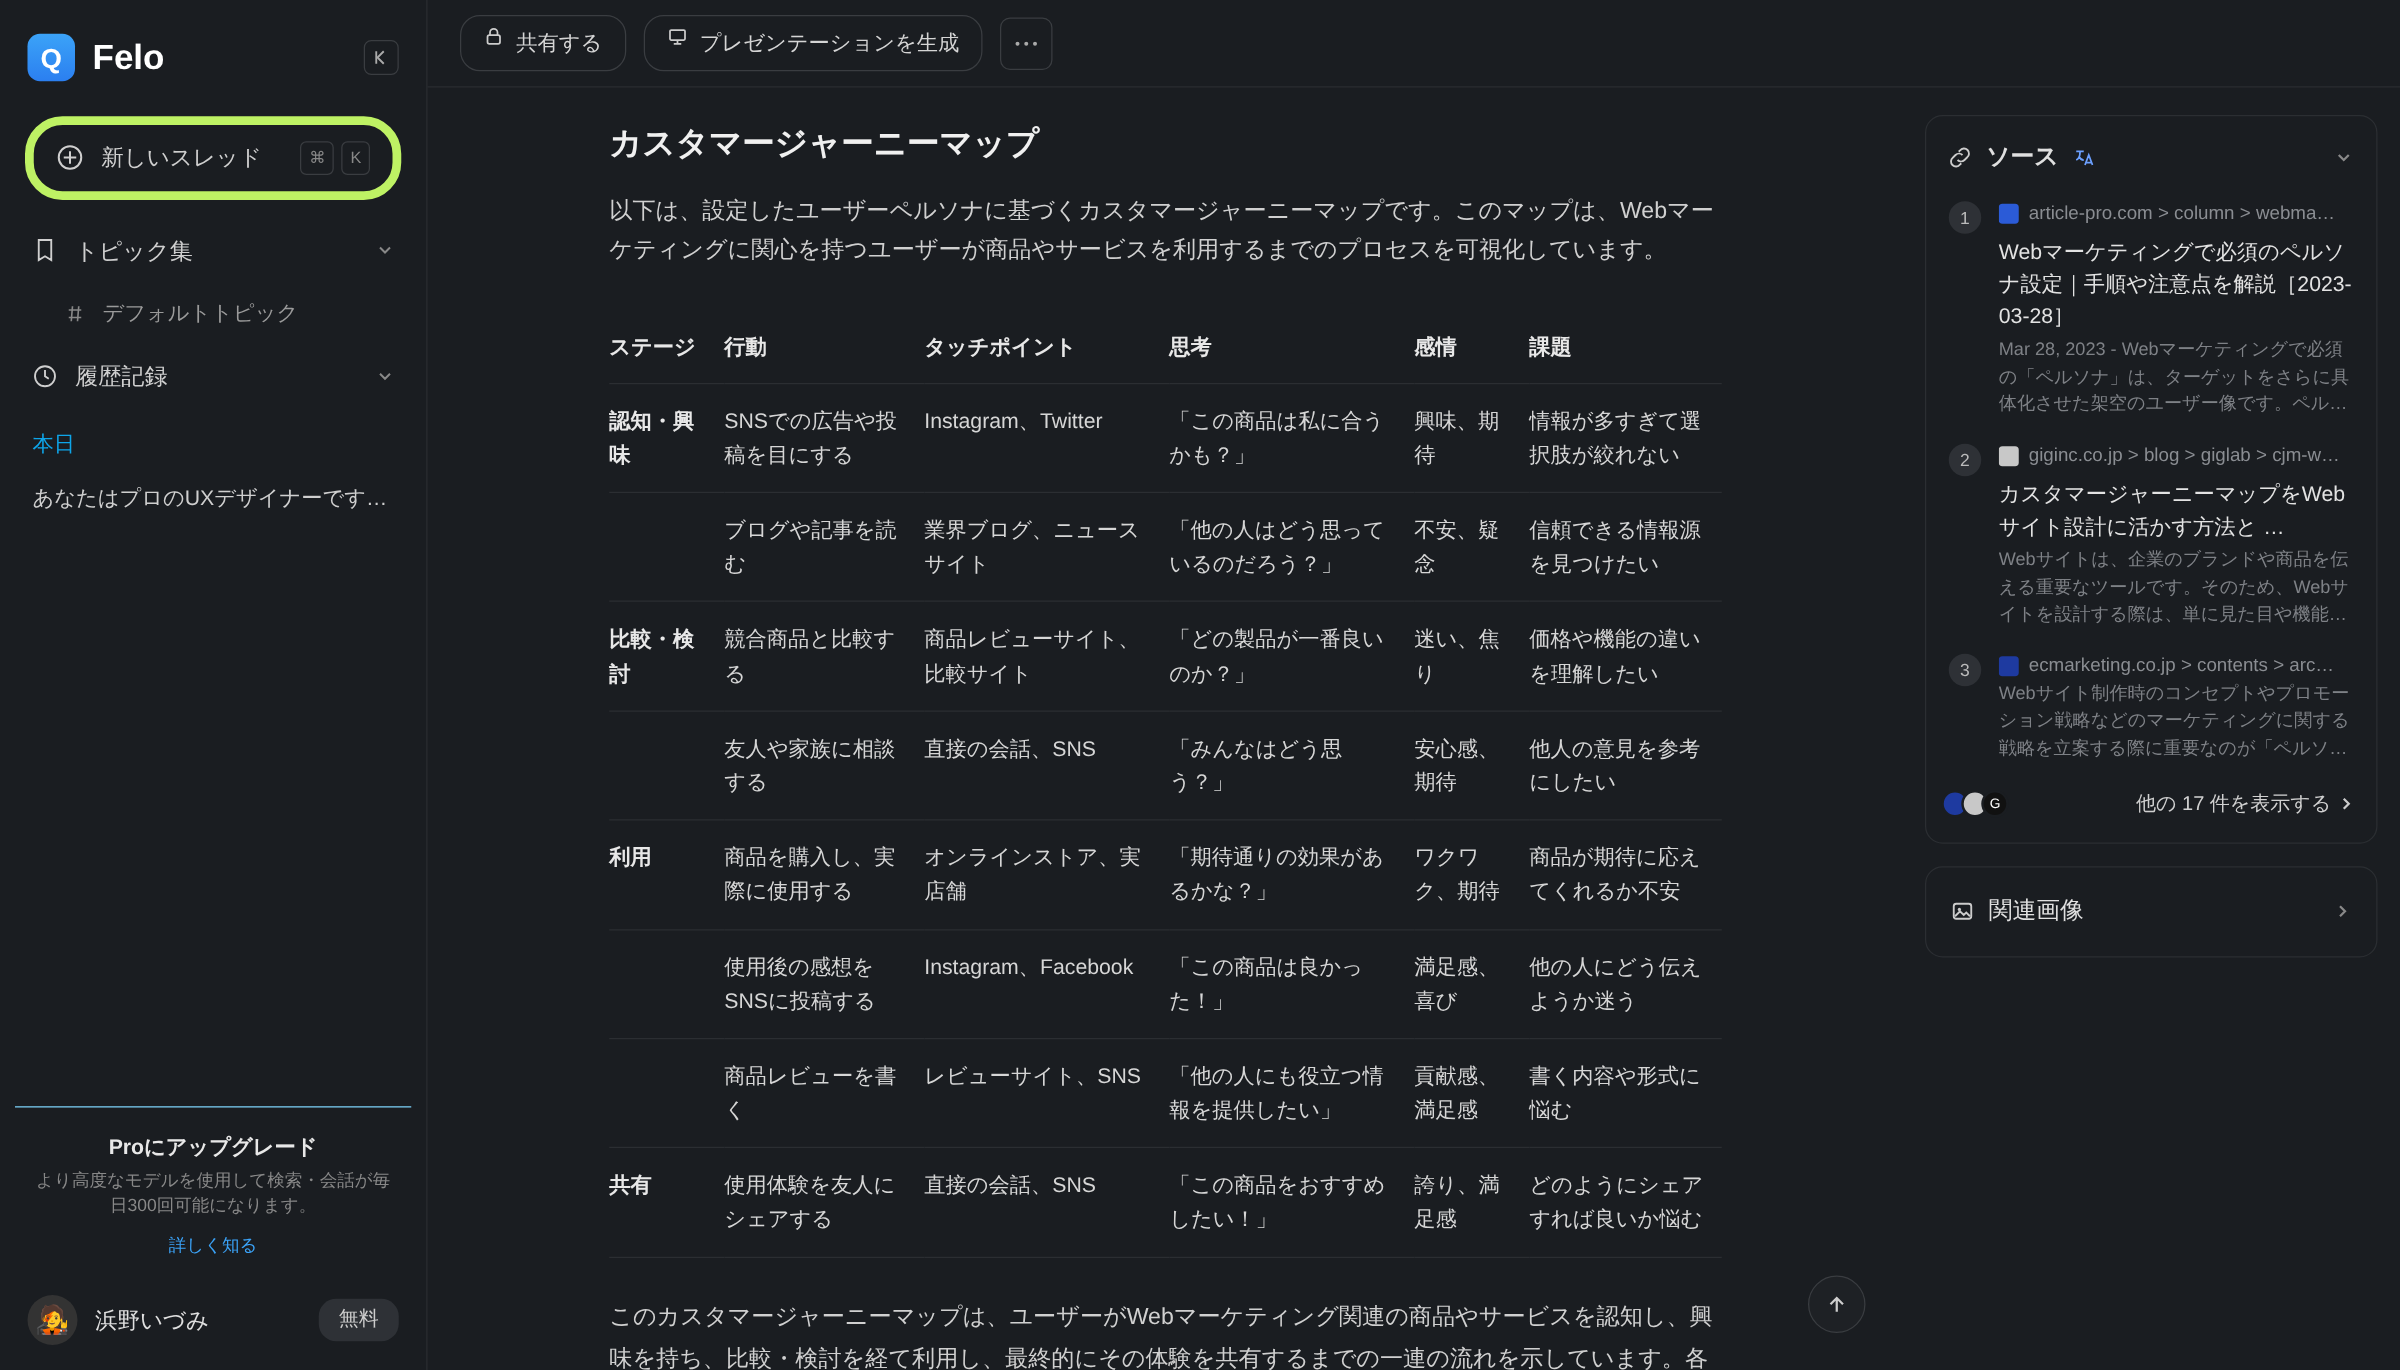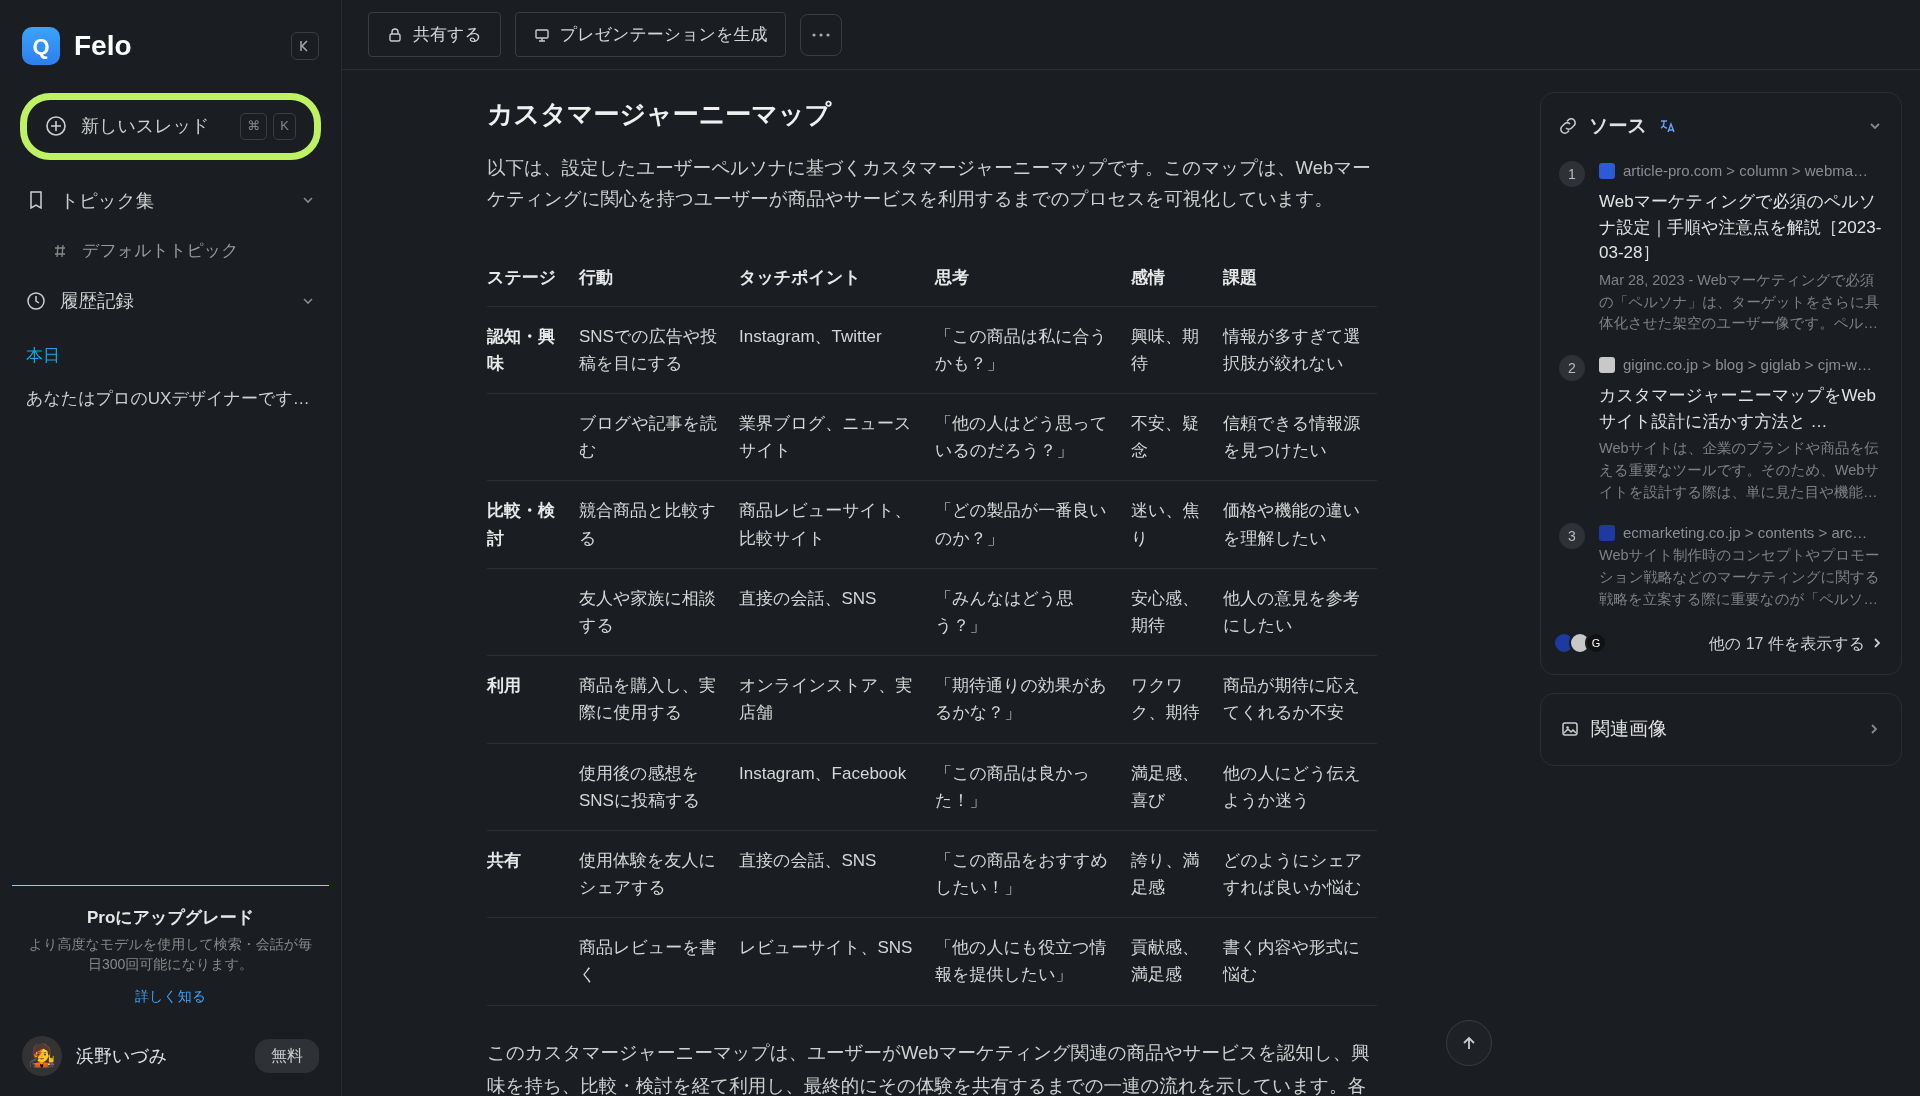--- a/index.html
+++ b/index.html
@@ -85,21 +85,21 @@
   .topbar{
     height:70px;border-bottom:1px solid #2a2d31;
     display:flex;align-items:center;justify-content:space-between;
     padding:0 26px;
   }
   .crumbs{display:flex;align-items:center;gap:16px;font-size:18px;}
   .crumb-btn{border:1px solid #334a8a;color:#5e8cff;border-radius:8px;padding:6px 16px;cursor:pointer;}
   .crumb-sep{color:#666;}
   .crumb-title{color:#bbb;max-width:620px;white-space:nowrap;overflow:hidden;text-overflow:ellipsis;}
   .top-actions{display:flex;align-items:center;gap:14px;}
-  .top-btn{border:1px solid #3a3d41;border-radius:4px;padding:8px 18px;color:#d5d5d5;display:flex;align-items:center;gap:10px;cursor:pointer;font-size:17px;}
+  .top-btn{border:1px solid #3a3d41;border-radius:16px;padding:8px 18px;color:#d5d5d5;display:flex;align-items:flex-start;gap:10px;cursor:pointer;font-size:17px;}
   .top-btn .ic{font-size:17px;color:#aaa;}
   .top-icon-btn{border:1px solid #3a3d41;border-radius:8px;width:42px;height:42px;display:flex;align-items:center;justify-content:center;color:#aaa;cursor:pointer;}
 
   
   .content{flex:1;display:flex;overflow:hidden;}
   .article{flex:1;overflow:auto;padding:0 0 40px 0;}
   .article-inner{max-width:890px;margin:0 auto;padding:18px 0 0 0;}
   h2.title{font-size:26px;font-weight:700;margin:6px 0 16px 0;color:#f0f0f0;}
   p.lead{color:#d0d0d0;margin-bottom:44px;line-height:1.7;}
 
@@ -357,34 +357,34 @@
                 </tr>
                 <tr>
                   <td class="stage"></td>
                   <td>使用後の感想をSNSに投稿する</td>
                   <td>Instagram、Facebook</td>
                   <td>「この商品は良かった！」</td>
                   <td>満足感、喜び</td>
                   <td>他の人にどう伝えようか迷う</td>
                 </tr>
                 <tr>
+                  <td class="stage"></td>
+                  <td>商品レビューを書く</td>
+                  <td>レビューサイト、SNS</td>
+                  <td>「他の人にも役立つ情報を提供したい」</td>
+                  <td>貢献感、満足感</td>
+                  <td>書く内容や形式に悩む</td>
+                </tr>
+                <tr>
                   <td class="stage">共有</td>
                   <td>使用体験を友人にシェアする</td>
                   <td>直接の会話、SNS</td>
                   <td>「この商品をおすすめしたい！」</td>
                   <td>誇り、満足感</td>
                   <td>どのようにシェアすれば良いか悩む</td>
-                </tr>
-                <tr>
-                  <td class="stage"></td>
-                  <td>商品レビューを書く</td>
-                  <td>レビューサイト、SNS</td>
-                  <td>「他の人にも役立つ情報を提供したい」</td>
-                  <td>貢献感、満足感</td>
-                  <td>書く内容や形式に悩む</td>
                 </tr>
               </tbody>
           </table>
 
           <p class="outro">このカスタマージャーニーマップは、ユーザーがWebマーケティング関連の商品やサービスを認知し、興味を持ち、比較・検討を経て利用し、最終的にその体験を共有するまでの一連の流れを示しています。各ステージでの行動や思考、感情、課題を明確にすることで、マーケティング戦略や施策の改善に役立てることができます。</p>
 
         </div>
 
         <div class="scroll-top">
           <span class="ic">

